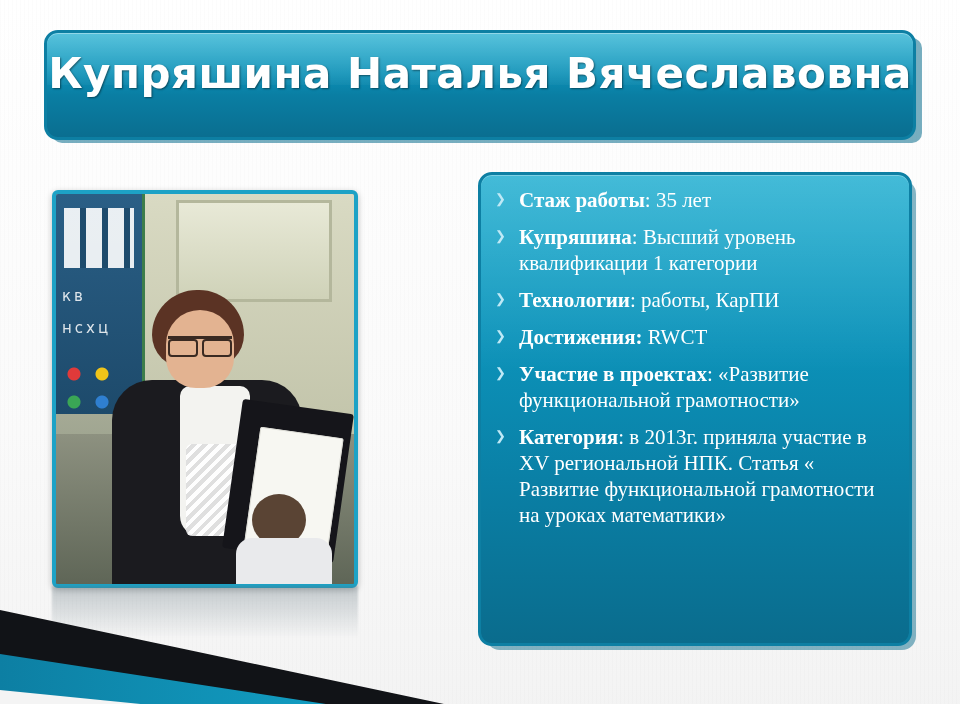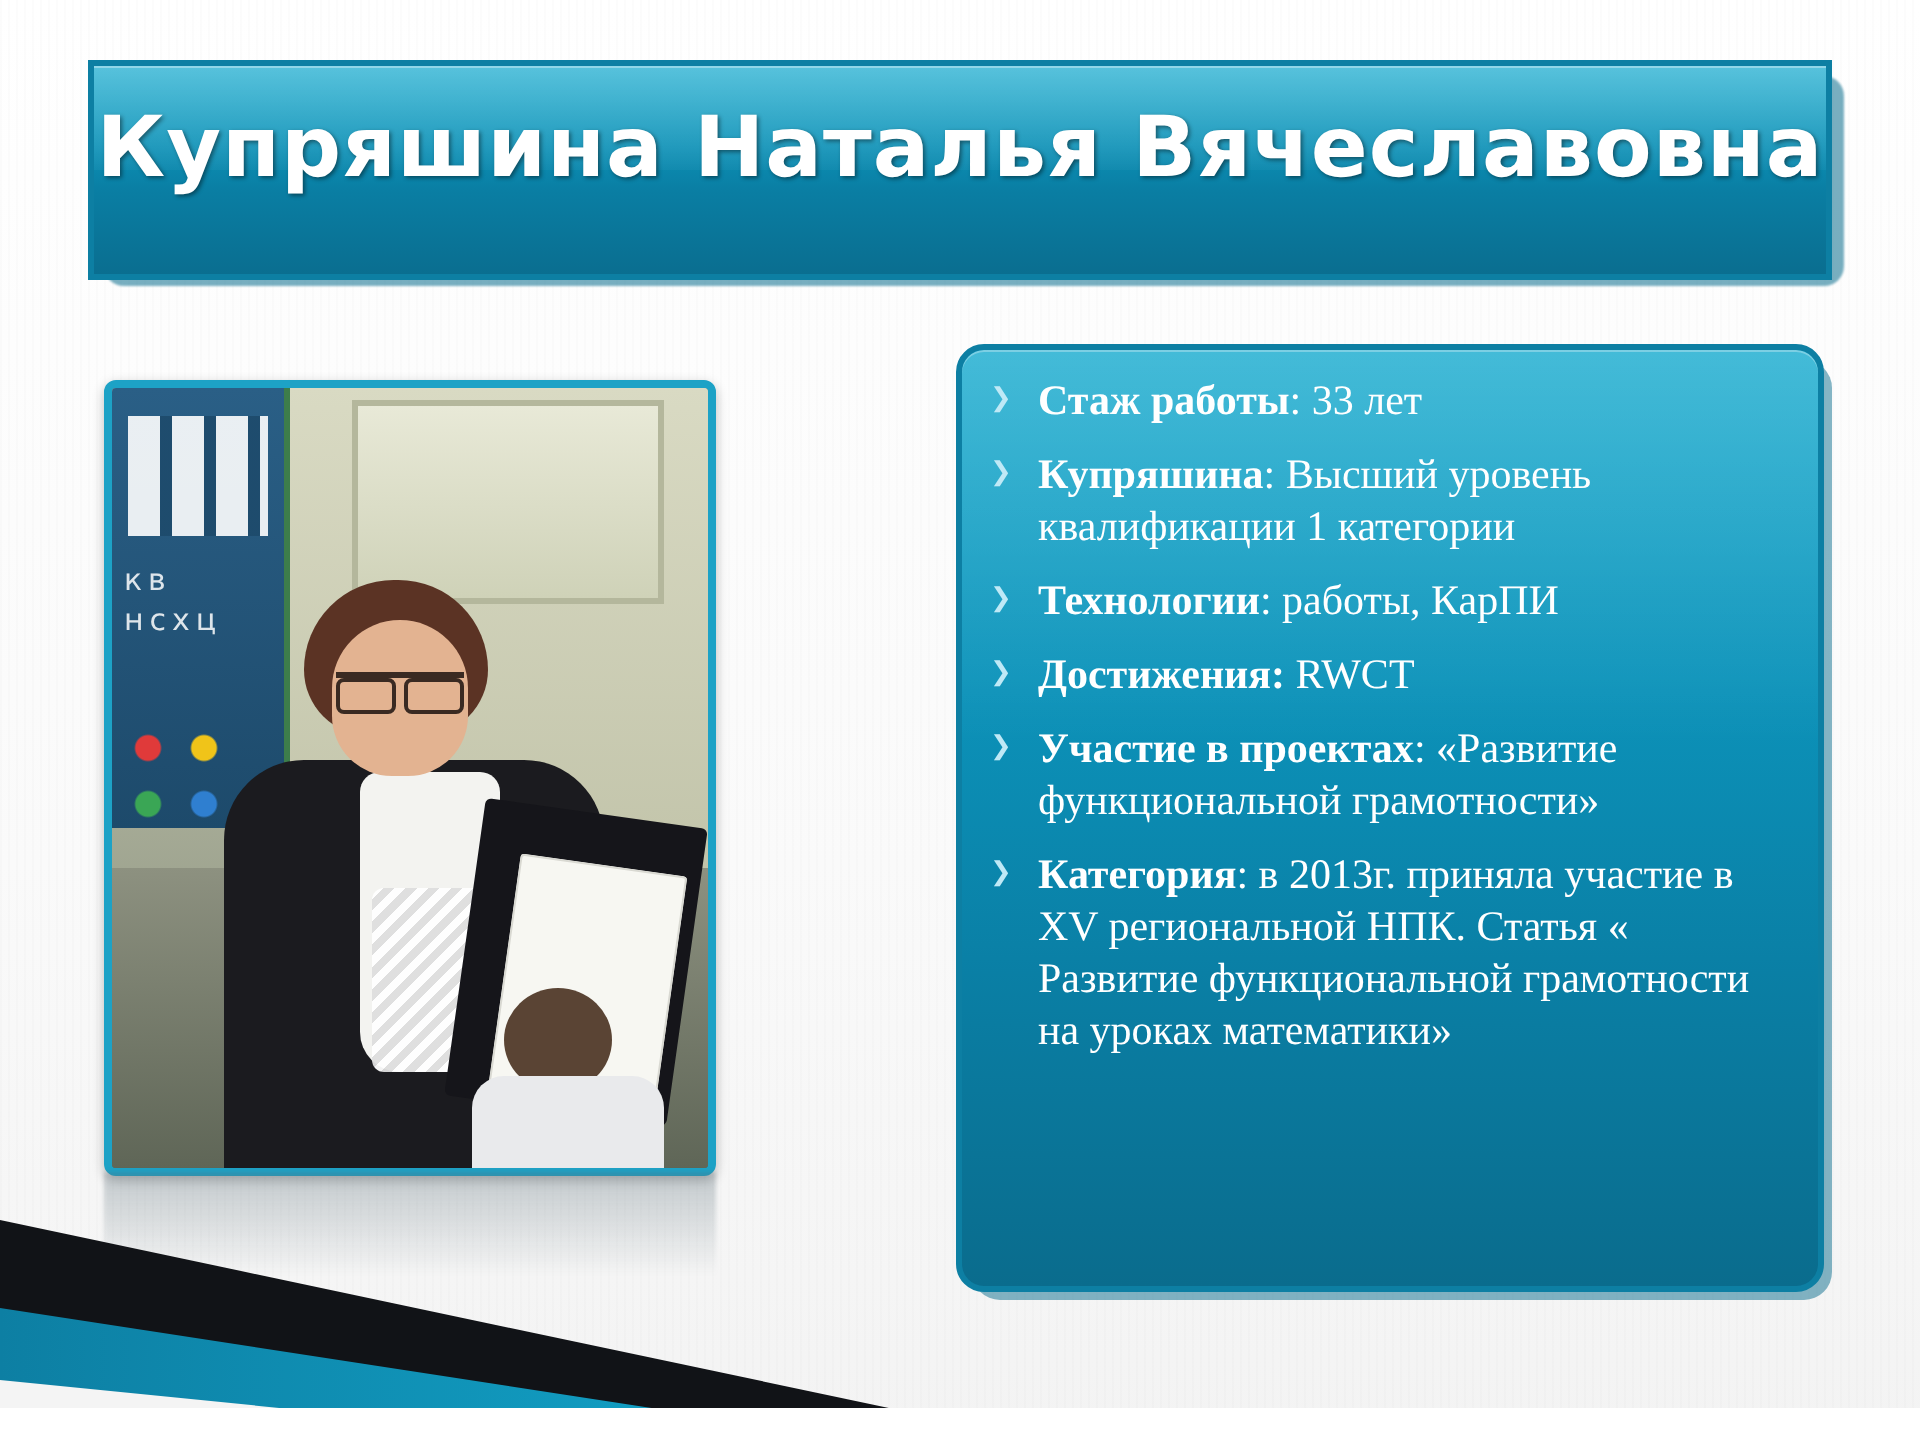--- a/index.html
+++ b/index.html
@@ -46,21 +46,21 @@
     border-radius: 10px;
     opacity: 0.55;
     filter: blur(0.5px);
   }
   .title-box {
     position: absolute;
     left: 44px;
     top: 30px;
     width: 866px;
     height: 104px;
-    border-radius: 0;
+    border-radius: 14px;
     border: 3px solid #0d7fa3;
     background: linear-gradient(180deg, #0fa8cd 0%, #0b8fb5 40%, #0a7ea3 60%, #0a6e90 100%);
     box-shadow: inset 0 1px 0 rgba(255,255,255,0.35);
     overflow: hidden;
   }
   .title-box::after {
     content: "";
     position: absolute;
     left: 0; right: 0; top: 0;
     height: 50%;
@@ -116,21 +116,21 @@
       repeating-linear-gradient(90deg,#ffffff 0 16px,#1d4a6b 16px 22px);
     opacity: .9;
   }
   .ph-board-letters {
     position: absolute;
     left: 6px; top: 86px;
     width: 74px; height: 70px;
     color: #ffffff;
     font-family: "DejaVu Sans", sans-serif;
     font-size: 15px;
-    line-height: 20px;
+    line-height: 32px;
     letter-spacing: 3px;
     opacity: .85;
   }
   .ph-wall {
     position: absolute;
     left: 86px; top: 0; right: 0; height: 240px;
     background: linear-gradient(180deg,#d9dac3,#c2c4aa);
   }
   .ph-window {
     position: absolute;
@@ -385,21 +385,21 @@
     </div>
   </div>
   <div class="photo-reflection"></div>
 
   <div class="content-shadow"></div>
   <div class="content-box">
     <ul class="bullet-list">
       <li class="bullet-item">
         <span class="bullet-marker">❯</span>
         <span class="bullet-text">
-          <b>Стаж работы</b><span>: </span><span>33 лет</span>
+          <b>Стаж работы</b><span>: </span><span>35 лет</span>
         </span>
       </li>
       <li class="bullet-item">
         <span class="bullet-marker">❯</span>
         <span class="bullet-text">
           <b>Купряшина</b><span>: </span><span>Высший уровень квалификации 1 категории</span>
         </span>
       </li>
       <li class="bullet-item">
         <span class="bullet-marker">❯</span>

